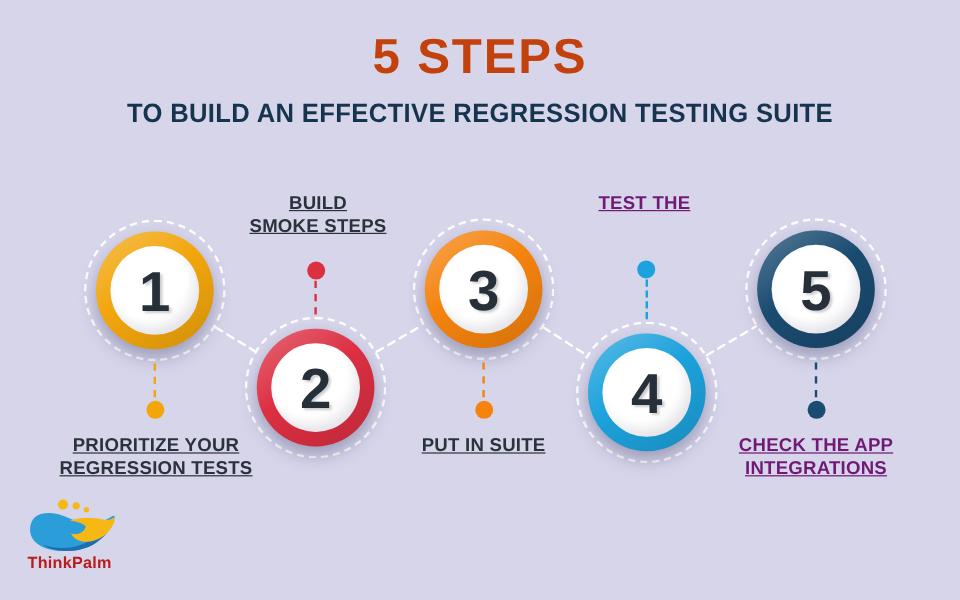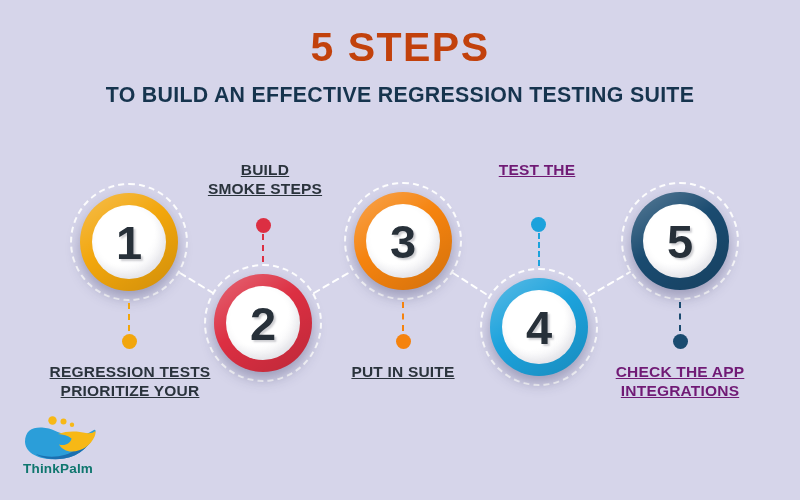--- a/index.html
+++ b/index.html
@@ -55,22 +55,22 @@
     <div class="dash-ring"></div>
     <div class="ring" style="background-color: rgb(242, 166, 12);">
       <div class="inner">
         <span class="num" style="color: rgb(39, 48, 57);">1</span>
       </div>
     </div>
   </div>
   <div class="vline" style="left: 128px; top: 303px; height: 28px; border-left-color: rgb(242, 166, 12);"></div>
   <div class="dot" style="left: 122px; top: 334px; background-color: rgb(242, 166, 12);"></div>
   <div class="step-label" style="left: 30px; top: 362px; color: rgb(42, 51, 60);">
+    <div>PRIORITIZE YOUR</div>
     <div>REGRESSION TESTS</div>
-    <div>PRIORITIZE YOUR</div>
   </div>
 
   <div class="circle-group" style="left:204px;top:264px;">
     <div class="dash-ring"></div>
     <div class="ring" style="background-color: rgb(220, 47, 66);">
       <div class="inner">
         <span class="num" style="color: rgb(39, 48, 57);">2</span>
       </div>
     </div>
   </div>
@@ -125,15 +125,15 @@
   </div>
 
   <svg class="logo" viewBox="0 0 78 52">
     <circle cx="30.5" cy="8.5" r="4.2" style="fill: rgb(247, 184, 22);"></circle>
     <circle cx="41.5" cy="9.5" r="3" style="fill: rgb(247, 184, 22);"></circle>
     <circle cx="50" cy="12.7" r="2.2" style="fill: rgb(247, 184, 22);"></circle>
     <path d="M3,30 C3,19 10,15 20,15.5 C30,16 36,21 45,23 C55,25.2 64,23.5 71,18.5 C73,17.1 74.2,18 73.2,20.5 C69,33 58,44 42,46.5 C24,49.3 4,44.5 3,30 Z" style="fill: rgb(43, 158, 217);"></path>
     <path d="M14,42 C28,47 44,45 55,37 C63,31.2 69,25 73.2,20.5 C69,33 58,44 42,46.5 C31,48.2 20,46.5 14,42 Z" style="fill: rgb(27, 111, 176);"></path>
     <path d="M36,22 C45,18.5 56,19 64,21 C68,21.8 71,20.8 73.2,19 C73.8,20.4 73.6,22 72.6,24.5 C69,33 60,39.5 50,39.5 C44,39.5 39.5,36.8 37,32.5 C43,34.2 48.5,31.5 49.5,26.5 C46,23.5 41,22.3 36,22 Z" style="fill: rgb(247, 184, 22);"></path>
   </svg>
-  <div class="logo-text" style="color: #0f766e;">ThinkPalm</div>
+  <div class="logo-text" style="color: #b91c1c;">ThinkPalm</div>
 
 </div>
 
 </body></html>

